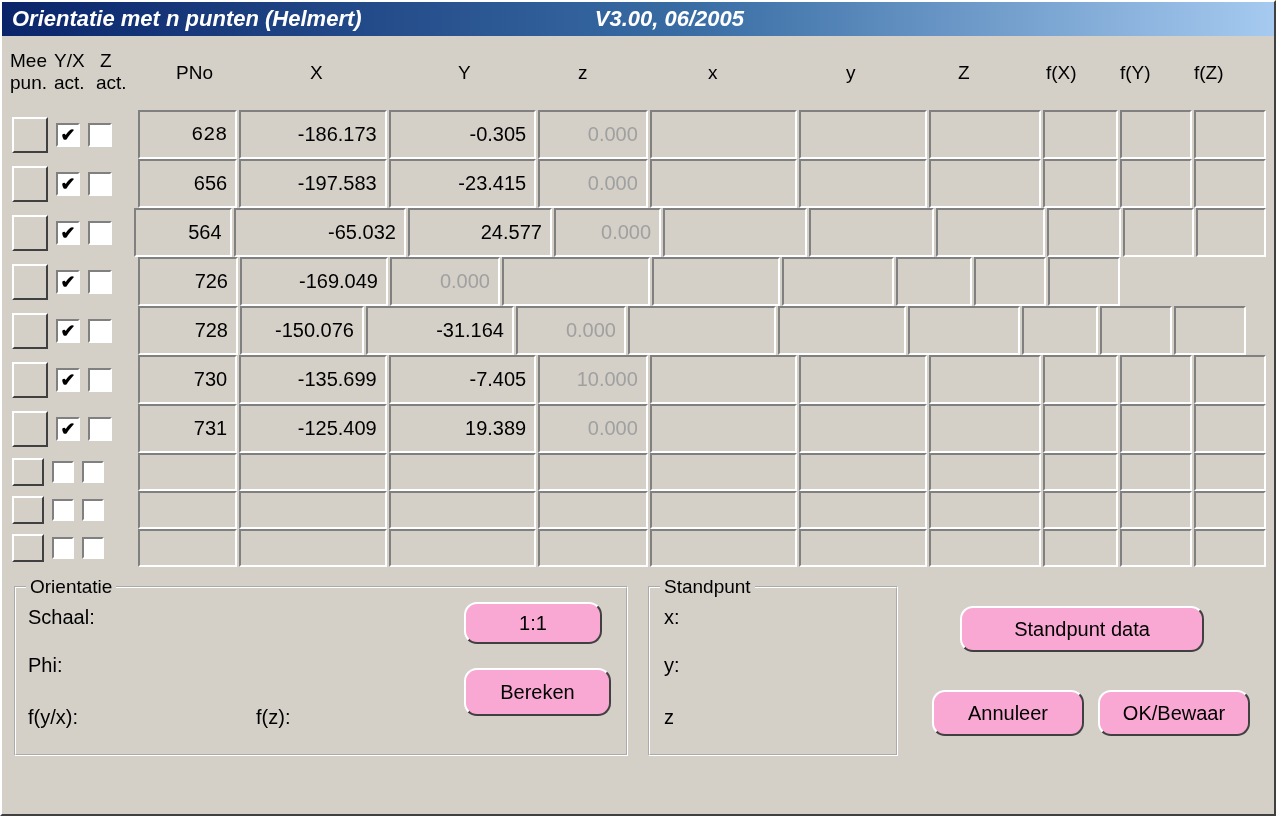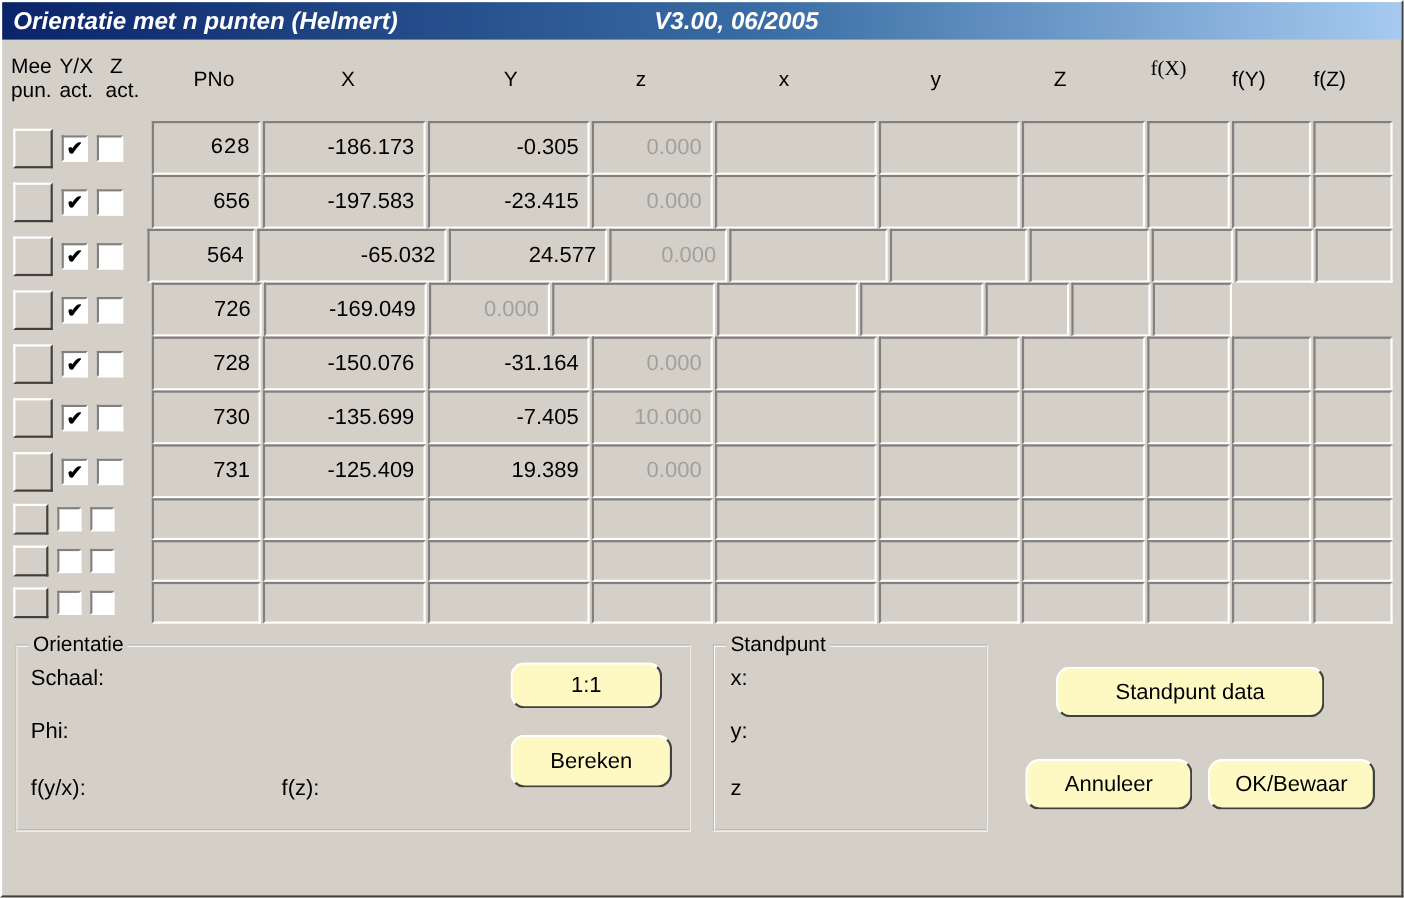--- a/index.html
+++ b/index.html
@@ -129,21 +129,21 @@
     position: absolute;
     top: -12px;
     left: 10px;
     background: #d4d0c8;
     padding: 0 4px;
     font-size: 19px;
   }
   
   .button {
     position: absolute;
-    background: #fef9c3;
+    background: #f9a8d4;
     border-top: 2px solid #ffffff;
     border-left: 2px solid #ffffff;
     border-right: 2px solid #404040;
     border-bottom: 2px solid #404040;
     box-sizing: border-box;
     display: flex;
     align-items: center;
     justify-content: center;
     font-size: 20px;
     cursor: default;
@@ -173,21 +173,21 @@
       <span style="left:46px; top:24px;">act.</span>
       <span style="left:92px; top:2px;">Z</span>
       <span style="left:88px; top:24px;">act.</span>
       <span style="left:168px; top:14px;">PNo</span>
       <span style="left:302px; top:14px;">X</span>
       <span style="left:450px; top:14px;">Y</span>
       <span style="left:570px; top:14px;">z</span>
       <span style="left:700px; top:14px;">x</span>
       <span style="left:838px; top:14px;">y</span>
       <span style="left:950px; top:14px;">Z</span>
-      <span style="left:1038px; top:4px;font-family:Liberation Serif, serif;">f(X)</span>
+      <span style="left:1038px; top:14px;">f(X)</span>
       <span style="left:1112px; top:14px;">f(Y)</span>
       <span style="left:1186px; top:14px;">f(Z)</span>
     </div>
 
     <div class="grid" id="grid">
         <div class="row">
           <div class="checkcell" style="width: 130px;">
             <div class="btn3d"></div>
             <div class="chk">✔</div>
             <div class="chk"></div>
@@ -253,21 +253,21 @@
           <div class="cell" style="width: 72px;"></div>
           <div class="cell" style="width: 72px;"></div>
         </div>
         <div class="row">
           <div class="checkcell" style="width: 130px;">
             <div class="btn3d"></div>
             <div class="chk">✔</div>
             <div class="chk"></div>
           </div>
           <div class="cell" style="width: 100px;">728</div>
-          <div class="cell" style="width: 148px;">-150.076</div>
+          <div class="cell" style="width: 124px;">-150.076</div>
           <div class="cell" style="width: 148px;">-31.164</div>
           <div class="cell disabled" style="width: 110px;">0.000</div>
           <div class="cell" style="width: 148px;"></div>
           <div class="cell" style="width: 128px;"></div>
           <div class="cell" style="width: 112px;"></div>
           <div class="cell" style="width: 76px;"></div>
           <div class="cell" style="width: 72px;"></div>
           <div class="cell" style="width: 72px;"></div>
         </div>
         <div class="row">

